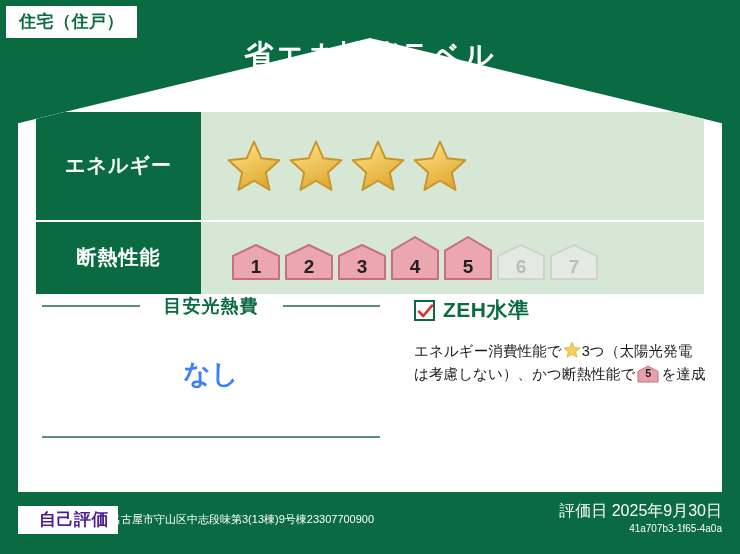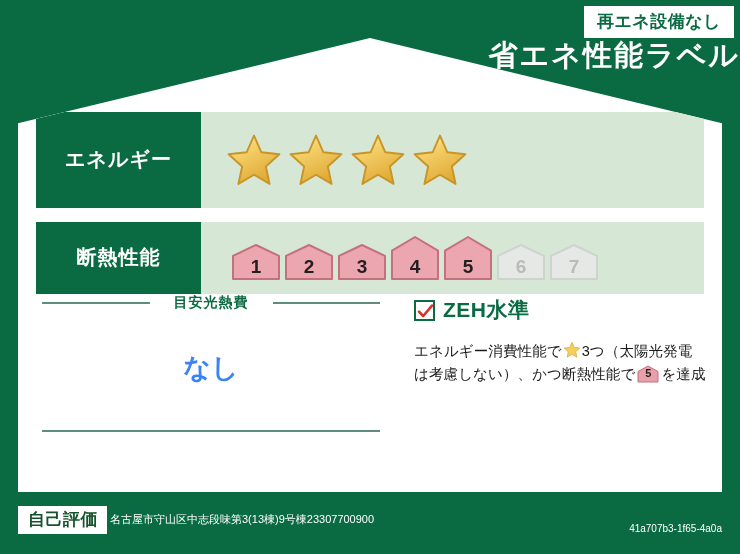--- a/index.html
+++ b/index.html
@@ -36,21 +36,21 @@
     top: 36px; left: 0; right: 0;
     text-align: center;
     color: #ffffff;
     z-index: 4;
   }
   .header-sub {
     font-size: 16px; font-weight: bold; letter-spacing: 1px;
     margin-bottom: 5px;
   }
   .header-main {
-    font-size: 29px; font-weight: bold; letter-spacing: 2px; text-align: right;
+    font-size: 29px; font-weight: bold; letter-spacing: 2px;
   }
 
   
   .panel {
     position: absolute;
     left: 18px; right: 18px;
     top: 38px; bottom: 62px;
     background: #ffffff;
     clip-path: polygon(0% 100%, 0% 18.8%, 50% 0%, 100% 18.8%, 100% 100%);
   }
@@ -60,21 +60,21 @@
     top: 60px; bottom: 0;
   }
 
   
   .perf-row {
     position: absolute;
     left: 18px; right: 18px;
     display: flex;
     background: #d6e8d5;
   }
-  .perf-row.energy { top: 14px;  height: 96px; }
+  .perf-row.energy { top: 14px;  height: 108px; }
   .perf-row.insul  { top: 124px; height: 72px; }
 
   .row-label {
     width: 165px;
     flex: none;
     background: #0a6b42;
     color: #ffffff;
     font-weight: bold;
     font-size: 20px;
     letter-spacing: 1px;
@@ -127,21 +127,21 @@
     left: 24px;
     top: 196px;
     width: 338px;
   }
   .cost-head {
     display: flex;
     align-items: center;
     gap: 24px;
     color: #0a6b42;
     font-weight: bold;
-    font-size: 14px;
+    font-size: 18px;
     letter-spacing: 1px;
   }
   .cost-head .rule {
     flex: 1;
     height: 2px;
     background: #5f8d7c;
   }
   .cost-value {
     text-align: center;
     color: #3b82f6;
@@ -208,25 +208,25 @@
   .footer {
     position: absolute;
     left: 0; right: 0; bottom: 0;
     height: 62px;
     background: #0a6b42;
   }
   .self-eval {
     position: absolute;
     left: 18px; top: 14px;
     background: #ffffff;
-    color: #14532d;
+    color: #4c1d95;
     font-weight: bold;
     font-size: 17px;
     letter-spacing: 0.5px;
-    padding: 5px 9px 6px 10px;
+    padding: 5px 9px 6px 21px;
     line-height: 1;
   }
   .addr {
     position: absolute;
     left: 110px; top: 20px;
     color: #ffffff;
     font-size: 11px;
     white-space: nowrap;
   }
   .eval-date {
@@ -385,21 +385,22 @@
         </div>
       </div>
 
     </div>
   </div>
 
   <div class="header-text">
     <div class="header-main">省エネ性能ラベル</div>
   </div>
 
-  <div class="corner-tag right">再エネ設備なし</div>
+  <div class="corner-tag left">住宅（住戸）</div>
 
   <div class="footer">
     <div class="self-eval">自己評価</div>
     <div class="addr">名古屋市守山区中志段味第3(13棟)9号棟23307700900</div>
+    <div class="eval-date">評価日 2025年9月30日</div>
     <div class="eval-id">41a707b3-1f65-4a0a</div>
   </div>
 
 </div>
 
 </body></html>

